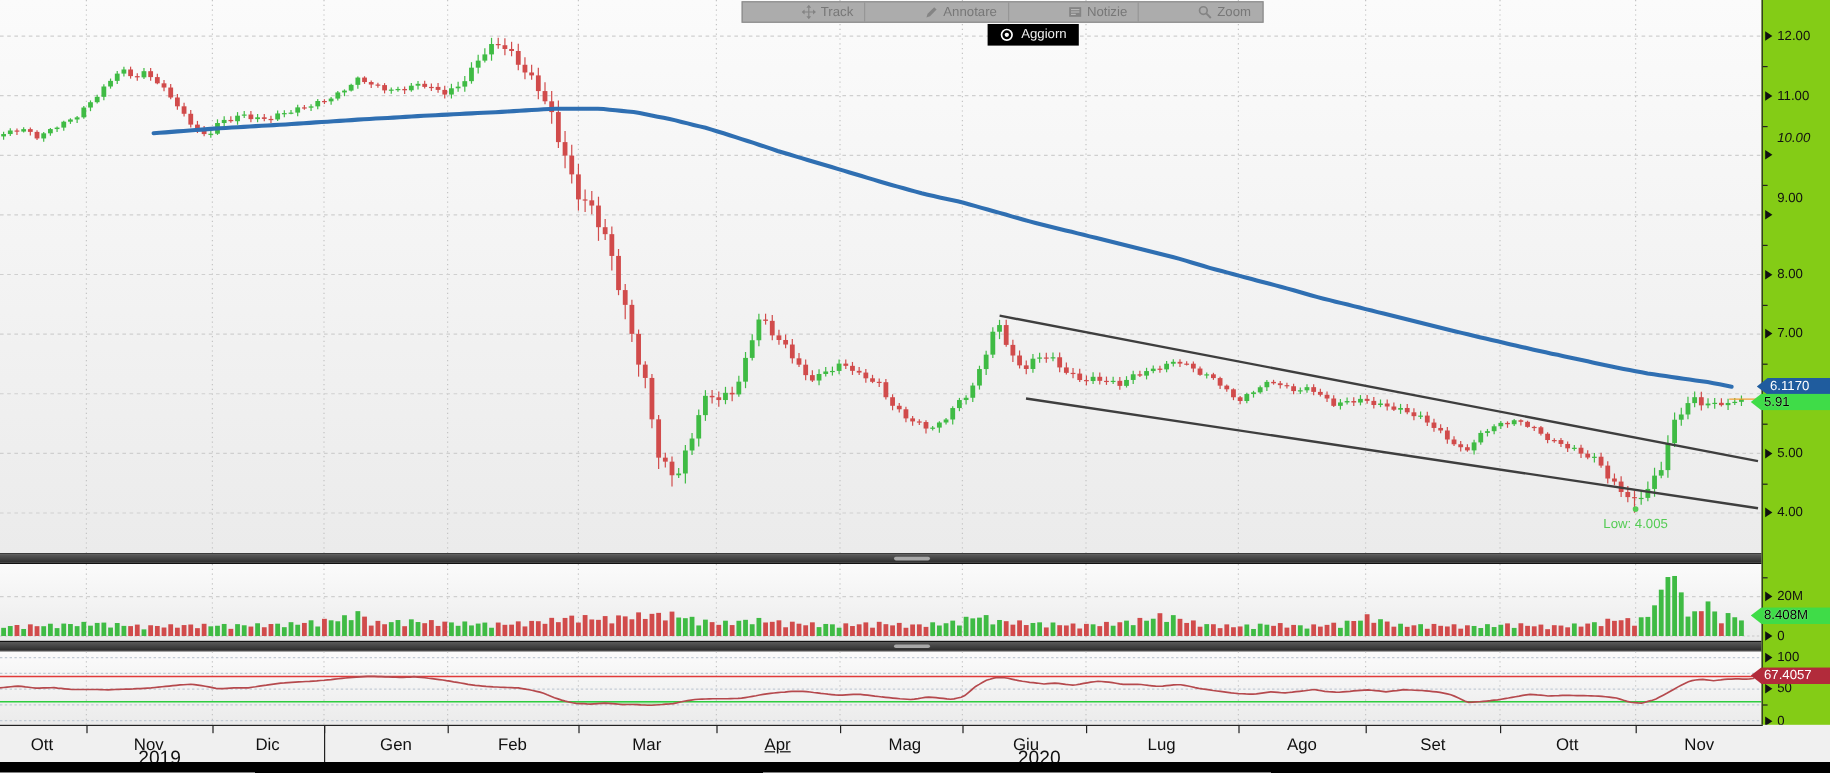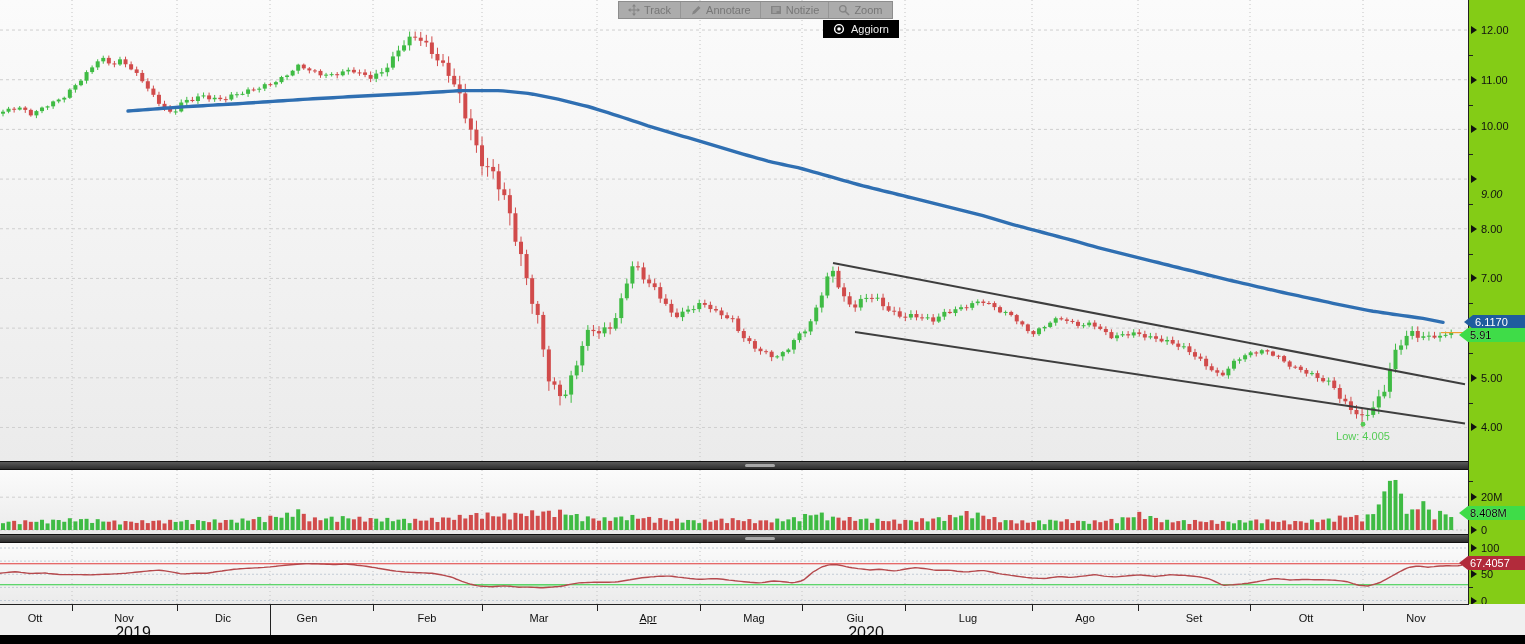--- a/index.html
+++ b/index.html
@@ -13,27 +13,27 @@
   .aarrow{position:absolute;left:2px;width:0;height:0;border:4px solid transparent;border-left:6px solid #111;transform:translateY(-50%);}
   .atick{position:absolute;left:0;width:4px;height:1px;background:#222;}
   .badge{position:absolute;font-size:11px;height:14px;line-height:14px;padding-left:11px;width:64px;
          clip-path:polygon(0 50%,9px 0,100% 0,100% 100%,9px 100%);z-index:5;}
   .badge.blue{background:#1f5c9e;color:#fff;}
   .badge.green{background:#3fdc48;color:#000;text-shadow:0 0 1px #cfc;}
   .badge.red{background:#b22b3b;color:#fff;}
   .xaxis{position:absolute;top:604px;left:0;width:1525px;height:31px;background:#f0f0f0;}
   .baseline{position:absolute;top:0;left:0;width:1469px;height:1px;background:#222;}
   .xtick{position:absolute;top:1px;width:1px;height:6px;background:#222;}
-  .xmonth{position:absolute;top:8px;font-size:11px;color:#111;transform:translateX(-50%);}
+  .xmonth{position:absolute;top:8px;font-size:14px;color:#111;transform:translateX(-50%);}
   .xyear{position:absolute;top:20px;font-size:16px;color:#111;transform:translateX(-50%);}
   .ydiv{position:absolute;top:1px;width:1px;height:30px;background:#222;}
   .bbar{position:absolute;top:635px;left:0;width:1525px;height:9px;background:#000;}
   .toolbar{position:absolute;left:618px;top:1px;height:18px;display:flex;align-items:stretch;
            background:rgba(168,168,168,.95);border:1px solid #8d8d8d;box-sizing:border-box;z-index:10;}
-  .tbtn{display:flex;align-items:center;gap:4px;padding:0 9px;font-size:11px;color:#777;border-right:1px solid #969696;cursor:default;}
+  .tbtn{display:flex;align-items:center;gap:4px;padding:0 9px;font-size:11px;color:#777;border-right:1px solid #969696;cursor:default;margin-left:40px;}
   .tbtn:last-child{border-right:none;}
   .tbtn svg{opacity:.75;}
   .refresh{position:absolute;left:823px;top:20px;height:18px;display:flex;align-items:center;gap:6px;
            background:#000000;color:#ececec;font-size:11px;padding:0 10px;z-index:10;}
 </style>
 </head>
 <body>
 
 <div class="app">
 
@@ -899,23 +899,23 @@
       <line x1="0" y1="41.75" x2="1468" y2="41.75" stroke="#2ecc40" stroke-width="1.2"></line>
       <path d="M0,30.2L3,29.9L6,29.6L9,29.3L12,29.0L15,28.7L18,29.0L21,29.4L24,29.7L27,30.1L30,30.5L33,30.4L36,30.3L39,30.2L42,30.1L45,30.0L48,30.4L51,30.7L54,31.0L57,31.3L60,31.6L63,31.6L66,31.6L69,31.6L72,31.6L75,31.6L78,31.6L81,31.6L84,31.7L87,31.8L90,31.9L93,31.7L96,31.6L99,31.5L102,31.4L105,31.3L108,31.2L111,31.1L114,30.9L117,30.8L120,30.6L123,30.4L126,30.2L129,29.9L132,29.6L135,29.3L138,29.0L141,28.7L144,28.4L147,28.1L150,27.8L153,27.6L156,27.4L159,27.2L162,27.5L165,27.9L168,28.4L171,28.9L174,29.4L177,30.0L180,30.6L183,30.9L186,30.8L189,30.6L192,30.4L195,30.2L198,30.1L201,30.2L204,30.3L207,30.2L210,29.7L213,29.3L216,28.8L219,28.4L222,28.0L225,27.5L228,27.1L231,26.7L234,26.3L237,26.1L240,25.8L243,25.6L246,25.4L249,25.2L252,25.1L255,24.9L258,24.8L261,24.6L264,24.4L267,24.1L270,23.9L273,23.6L276,23.3L279,22.9L282,22.6L285,22.3L288,22.0L291,21.7L294,21.5L297,21.2L300,21.0L303,20.8L306,20.6L309,20.6L312,20.7L315,20.8L318,20.9L321,21.0L324,21.1L327,21.2L330,21.4L333,21.6L336,21.6L339,21.4L342,21.2L345,20.9L348,21.2L351,21.5L354,21.8L357,22.2L360,22.5L363,22.9L366,23.3L369,23.7L372,24.2L375,24.6L378,25.2L381,25.7L384,26.2L387,26.7L390,27.3L393,27.7L396,28.1L399,28.4L402,28.7L405,29.0L408,29.2L411,29.4L414,29.5L417,29.7L420,29.8L423,29.9L426,30.0L429,30.2L432,30.3L435,30.8L438,31.3L441,31.8L444,32.4L447,33.1L450,33.8L453,34.7L456,36.0L459,37.2L462,38.4L465,39.4L468,40.4L471,41.3L474,42.0L477,42.6L480,43.1L483,43.3L486,43.4L489,43.6L492,43.7L495,43.5L498,43.3L501,43.1L504,43.0L507,43.1L510,43.3L513,43.6L516,43.9L519,44.2L522,44.1L525,44.1L528,44.1L531,44.2L534,44.4L537,44.5L540,44.7L543,44.7L546,44.5L549,44.3L552,44.1L555,43.8L558,43.6L561,43.3L564,42.7L567,42.0L570,41.4L573,40.9L576,40.4L579,39.9L582,39.7L585,39.6L588,39.5L591,39.4L594,39.3L597,39.3L600,39.3L603,39.3L606,39.3L609,39.2L612,39.1L615,39.0L618,38.8L621,38.3L624,37.8L627,37.3L630,36.8L633,36.2L636,35.7L639,35.2L642,34.8L645,34.5L648,34.2L651,33.9L654,33.7L657,33.4L660,33.2L663,33.2L666,33.1L669,33.1L672,33.3L675,33.7L678,34.1L681,34.4L684,34.8L687,35.1L690,35.5L693,35.8L696,36.1L699,36.3L702,36.3L705,36.1L708,35.9L711,35.7L714,35.6L717,35.7L720,36.0L723,36.3L726,36.7L729,37.1L732,37.4L735,37.8L738,38.1L741,38.4L744,38.7L747,39.0L750,39.3L753,39.5L756,39.7L759,39.9L762,39.6L765,39.2L768,38.7L771,38.2L774,38.0L777,38.2L780,38.4L783,38.7L786,39.0L789,39.4L792,39.7L795,39.4L798,38.7L801,38.0L804,36.7L807,34.1L810,31.6L813,29.0L816,27.3L819,25.5L822,23.8L825,23.0L828,22.1L831,21.6L834,21.7L837,21.8L840,22.2L843,22.9L846,23.6L849,24.2L852,24.7L855,25.1L858,25.6L861,25.9L864,26.2L867,26.6L870,27.0L873,26.7L876,26.5L879,26.3L882,26.5L885,26.9L888,27.3L891,27.6L894,27.9L897,27.6L900,27.1L903,26.5L906,26.0L909,25.5L912,25.1L915,24.7L918,24.9L921,25.2L924,25.5L927,25.9L930,26.4L933,26.9L936,27.3L939,27.3L942,27.3L945,27.3L948,27.3L951,27.4L954,27.8L957,28.2L960,28.5L963,28.8L966,28.9L969,28.7L972,28.4L975,28.1L978,27.8L981,27.6L984,27.6L987,28.1L990,28.7L993,29.3L996,30.0L999,30.6L1002,31.1L1005,31.5L1008,31.9L1011,32.4L1014,32.8L1017,33.2L1020,33.6L1023,34.0L1026,34.4L1029,34.7L1032,35.0L1035,35.1L1038,35.3L1041,35.4L1044,35.5L1047,35.2L1050,34.8L1053,34.4L1056,34.0L1059,33.6L1062,33.7L1065,34.0L1068,34.3L1071,34.4L1074,34.1L1077,33.8L1080,33.4L1083,33.1L1086,32.8L1089,32.4L1092,32.0L1095,31.6L1098,32.1L1101,32.6L1104,33.1L1107,33.4L1110,33.6L1113,33.8L1116,33.9L1119,33.6L1122,33.3L1125,33.1L1128,32.8L1131,32.5L1134,32.3L1137,32.1L1140,31.9L1143,32.2L1146,32.5L1149,32.8L1152,33.1L1155,33.5L1158,33.1L1161,32.8L1164,32.5L1167,32.1L1170,31.7L1173,31.9L1176,32.0L1179,32.2L1182,32.3L1185,32.4L1188,32.7L1191,33.0L1194,33.3L1197,33.6L1200,34.0L1203,34.6L1206,35.2L1209,35.9L1212,37.1L1215,38.5L1218,39.9L1221,41.4L1224,42.3L1227,42.1L1230,41.9L1233,41.8L1236,41.5L1239,41.2L1242,40.9L1245,40.5L1248,40.2L1251,39.7L1254,39.2L1257,38.7L1260,38.1L1263,37.6L1266,37.1L1269,36.5L1272,36.0L1275,35.6L1278,35.8L1281,36.1L1284,36.3L1287,36.6L1290,37.0L1293,36.9L1296,36.8L1299,36.7L1302,36.5L1305,36.4L1308,36.5L1311,36.6L1314,36.7L1317,36.7L1320,36.7L1323,36.8L1326,36.9L1329,37.0L1332,37.1L1335,37.3L1338,37.6L1341,37.9L1344,38.3L1347,38.7L1350,39.6L1353,40.6L1356,41.5L1359,42.2L1362,42.5L1365,42.8L1368,43.0L1371,42.2L1374,41.3L1377,40.5L1380,39.5L1383,37.9L1386,36.3L1389,34.7L1392,33.0L1395,31.3L1398,29.6L1401,28.0L1404,26.5L1407,25.1L1410,24.2L1413,23.7L1416,23.3L1419,23.1L1422,23.5L1425,23.9L1428,24.3L1431,23.9L1434,23.6L1437,23.2L1440,23.0L1443,23.0L1446,22.8L1449,22.8L1452,22.9L1455,22.9L1458,22.7L1461,22.4L1462,22.1" fill="none" stroke="#b5494d" stroke-width="1.4"></path>
     </svg>
 
   <div class="axis" id="axisCol">
       <div class="aarrow" style="top: 30.04px;"></div>
       <div class="alabel" style="top: 30.04px;">12.00</div>
       <div class="aarrow" style="top: 79.72px;"></div>
       <div class="alabel" style="top: 79.72px;">11.00</div>
       <div class="aarrow" style="top: 129.4px;"></div>
-      <div class="alabel" style="top: 126px;">10.00</div>
+      <div class="alabel" style="top: 115px; font-style: italic;">10.00</div>
       <div class="aarrow" style="top: 179.08px;"></div>
-      <div class="alabel" style="top: 194px; font-style: italic;">9.00</div>
+      <div class="alabel" style="top: 165px;">9.00</div>
       <div class="aarrow" style="top: 228.76px;"></div>
       <div class="alabel" style="top: 228.76px;">8.00</div>
       <div class="aarrow" style="top: 278.44px;"></div>
       <div class="alabel" style="top: 278.44px;">7.00</div>
       <div class="aarrow" style="top: 377.8px;"></div>
       <div class="alabel" style="top: 377.8px;">5.00</div>
       <div class="aarrow" style="top: 427.48px;"></div>
       <div class="alabel" style="top: 427.48px;">4.00</div>
       <div class="atick" style="top: 54.88px;"></div>
       <div class="atick" style="top: 104.56px;"></div>
@@ -956,21 +956,21 @@
       <div class="xtick" style="left: 700px;"></div>
       <div class="xtick" style="left: 802px;"></div>
       <div class="xtick" style="left: 905px;"></div>
       <div class="xtick" style="left: 1032px;"></div>
       <div class="xtick" style="left: 1138px;"></div>
       <div class="xtick" style="left: 1250px;"></div>
       <div class="xtick" style="left: 1363px;"></div>
       <div class="xmonth" style="left: 35px;">Ott</div>
       <div class="xmonth" style="left: 124px;">Nov</div>
       <div class="xmonth" style="left: 223px;">Dic</div>
-      <div class="xmonth" style="left: 307px;">Gen</div>
+      <div class="xmonth" style="left: 330px;">Gen</div>
       <div class="xmonth" style="left: 427px;">Feb</div>
       <div class="xmonth" style="left: 539px;">Mar</div>
       <div class="xmonth" style="left: 648px; text-decoration: underline;">Apr</div>
       <div class="xmonth" style="left: 730px; margin-left: 24px;">Mag</div>
       <div class="xmonth" style="left: 855px;">Giu</div>
       <div class="xmonth" style="left: 968px;">Lug</div>
       <div class="xmonth" style="left: 1085px;">Ago</div>
       <div class="xmonth" style="left: 1194px;">Set</div>
       <div class="xmonth" style="left: 1306px;">Ott</div>
       <div class="xmonth" style="left: 1416px;">Nov</div>

